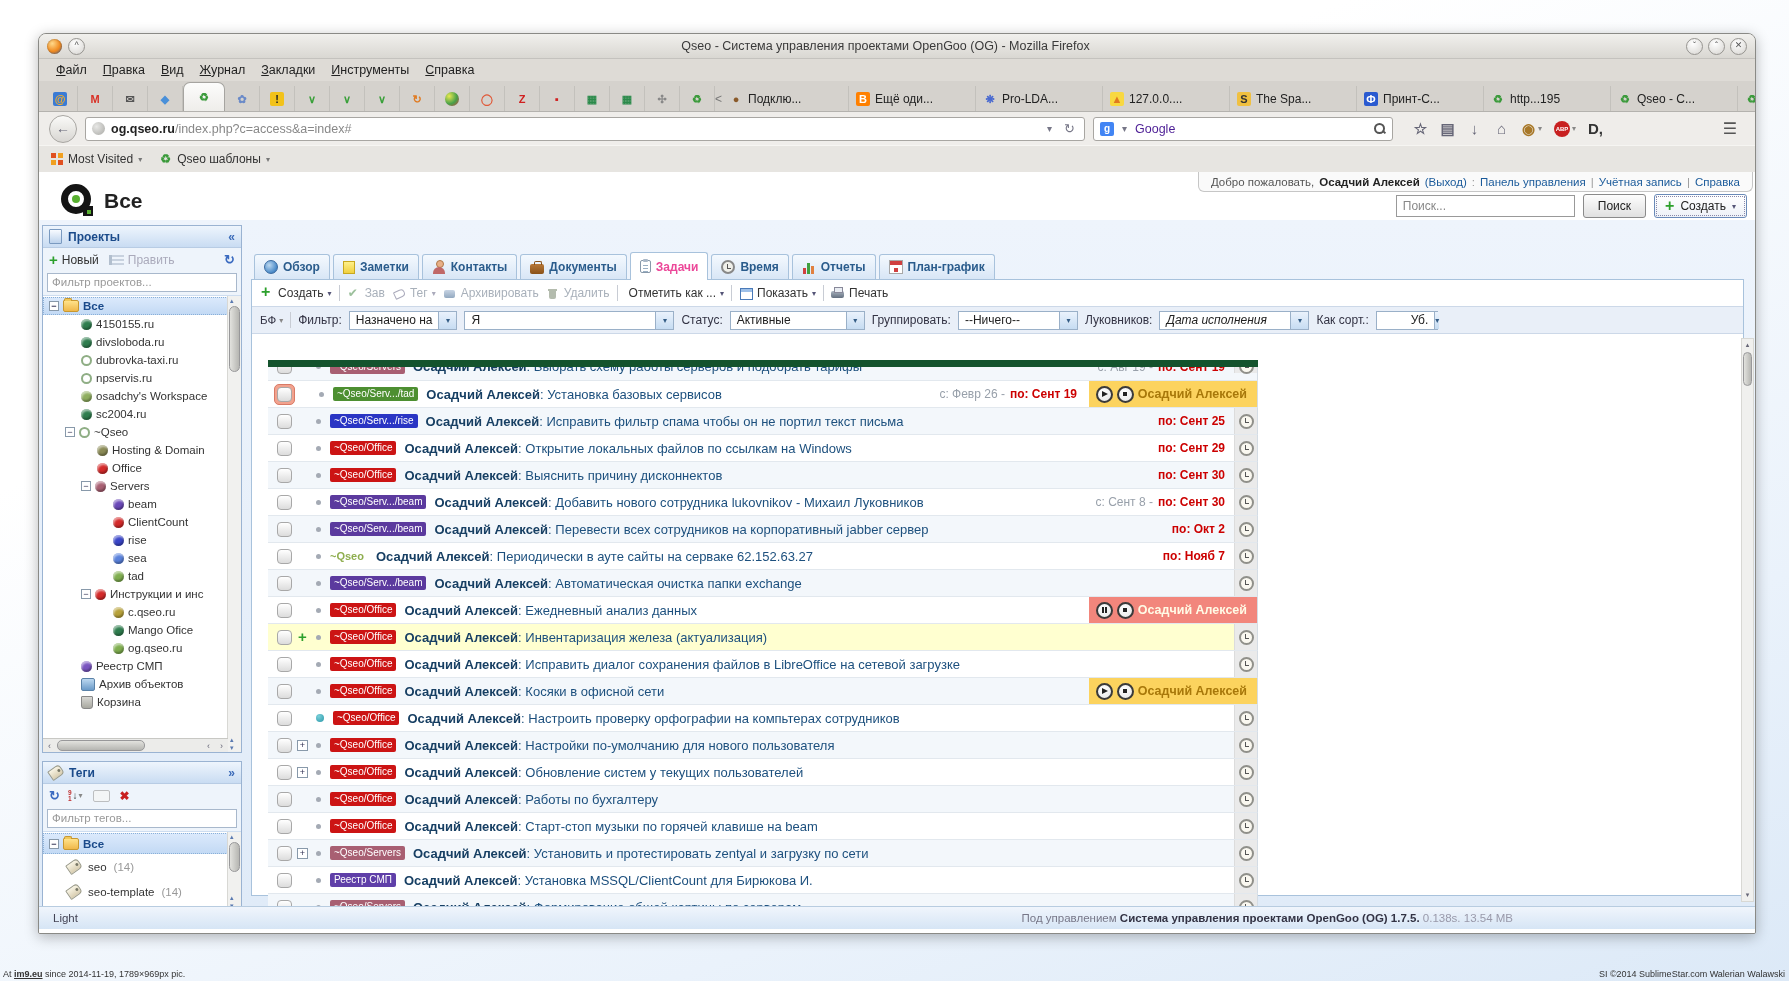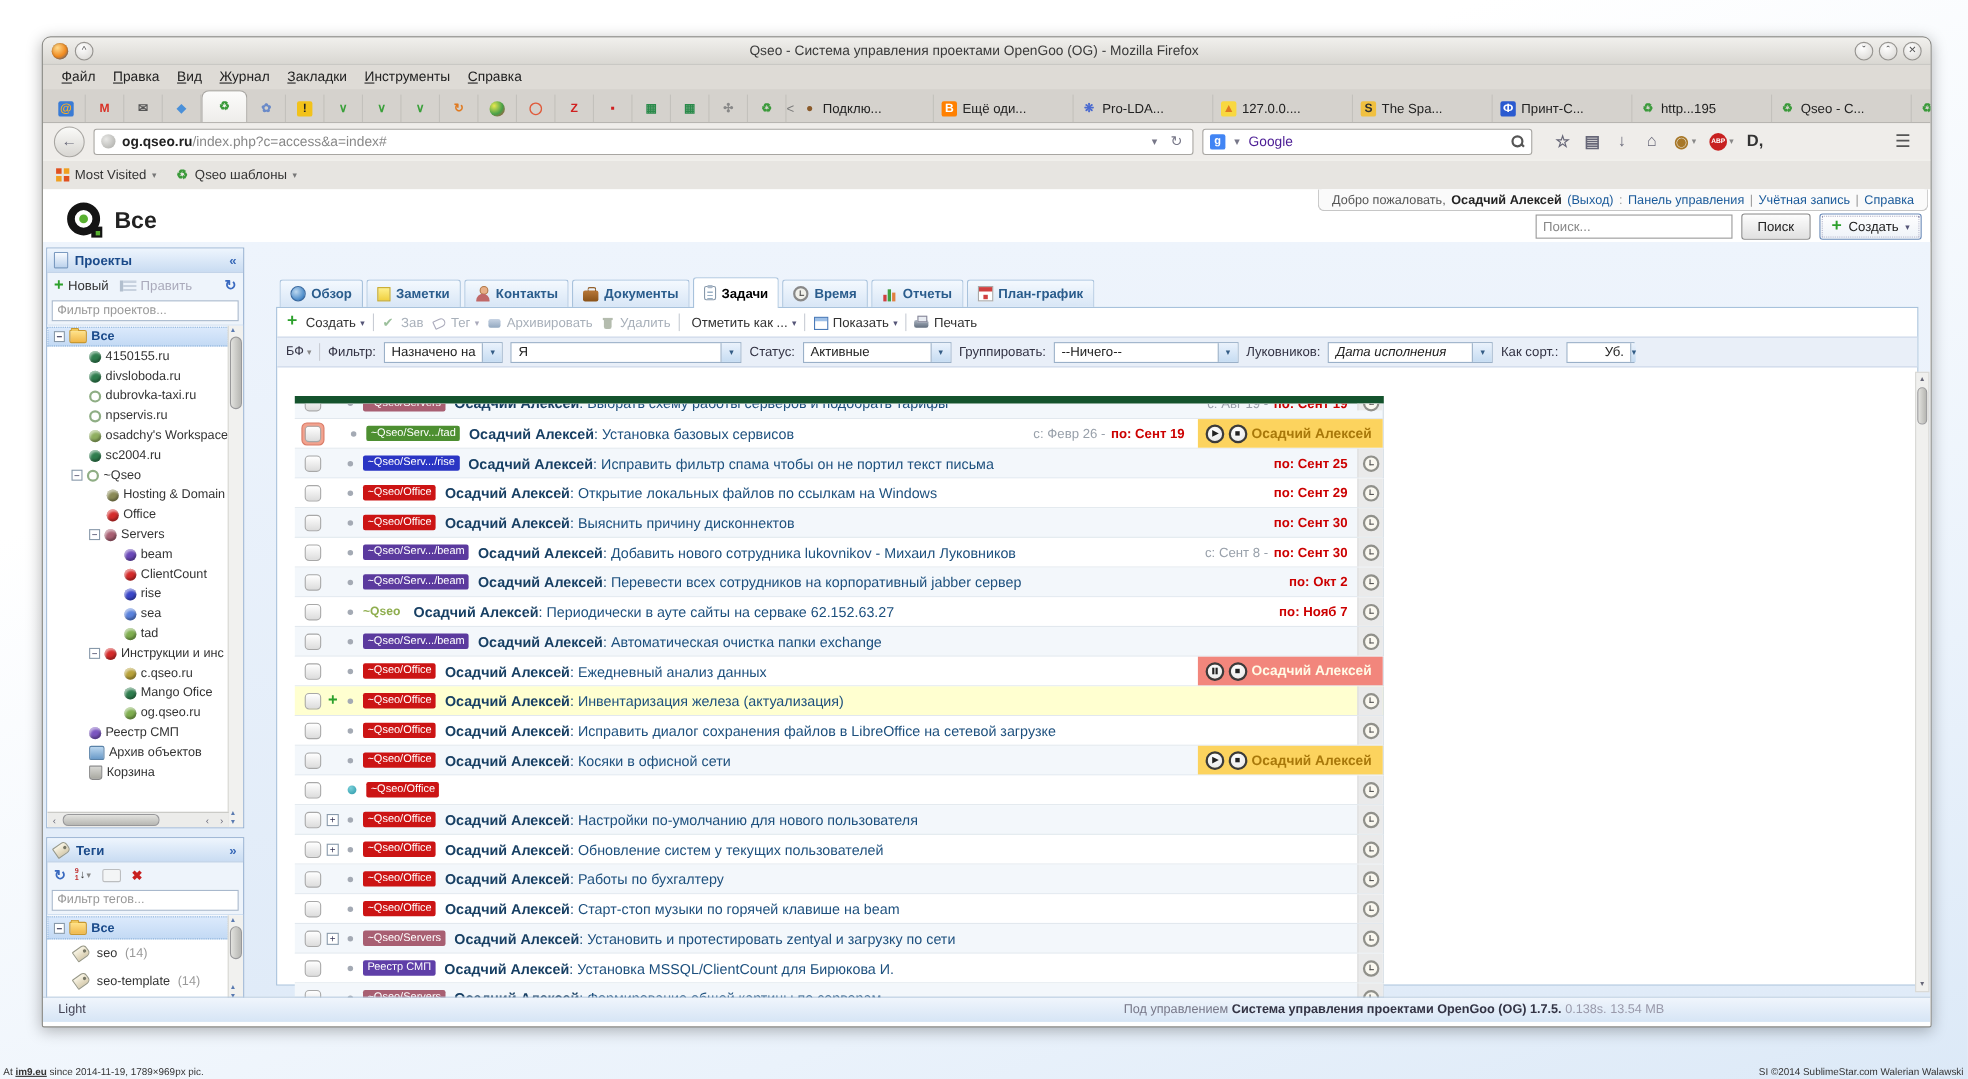--- a/index.html
+++ b/index.html
@@ -68,21 +68,21 @@
   .psearch{width:165px;height:20px;border:1px solid #999;background:#fff;color:#888;font-size:12px;line-height:20px;padding:0 6px;}
   .pbtn{height:24px;border:1px solid #8a8a8a;border-radius:3px;background:linear-gradient(#fdfdfd,#e0e0e0);padding:0 14px;font-size:12px;color:#222;line-height:22px;box-sizing:border-box;}
   .createbtn{height:24px;border:1px solid #6a8ab8;outline:1px dotted #88a;outline-offset:-3px;border-radius:3px;background:linear-gradient(#ffffff,#eef2f8);display:flex;align-items:center;gap:6px;padding:0 10px;font-size:12px;color:#222;box-sizing:border-box;}
   .gplus{color:#2ca02c;font-weight:bold;font-size:16px;line-height:12px;}
   .scaret{font-size:8px;color:#557;}
 
   .pagebody{position:absolute;left:0;top:48px;right:0;bottom:27px;background:linear-gradient(#eef4fc,#e0ebf8);}
 
   
   .sidebar{position:absolute;left:3px;top:5px;width:180px;bottom:2px;}
-  .panel{position:absolute;left:0;width:180px;border:1px solid #9ab3d2;background:#eef4fb;box-sizing:border-box;display:flex;flex-direction:column;}
+  .panel{position:absolute;left:0;width:200px;border:1px solid #9ab3d2;background:#eef4fb;box-sizing:border-box;display:flex;flex-direction:column;}
   .panel.projects{top:0;height:528px;}
   .panel.tags{top:536px;height:150px;}
   .panel-h{height:21px;background:linear-gradient(#eef5fd,#c9dcf2);display:flex;align-items:center;gap:6px;padding:0 6px;font-weight:bold;color:#1a4a8a;font-size:12px;border-bottom:1px solid #b8cce4;flex:none;}
   .panel-h .pcoll{margin-left:auto;color:#3a6ab8;font-weight:bold;font-size:12px;}
   .pi-proj{width:11px;height:13px;background:linear-gradient(#f8fbff,#bcd2ec);border:1px solid #7a9ac0;border-radius:1px;}
   .pi-tag,.tagico{width:12px;height:9px;background:linear-gradient(#f8f4e4,#d8cdb0);border:1px solid #998;border-radius:1px 4px 4px 1px;transform:rotate(-35deg);position:relative;flex:none;}
   .pi-tag::before,.tagico::before{content:"";position:absolute;right:1px;top:3px;width:3px;height:3px;border-radius:50%;background:#776;}
   .panel-tools{height:23px;display:flex;align-items:center;gap:4px;padding:0 6px;font-size:12px;color:#333;flex:none;}
   .gplus-sm{color:#2ca02c;font-weight:bold;font-size:15px;line-height:12px;}
   .tool-dis{color:#aab;}
@@ -115,21 +115,21 @@
   .sorticon{display:flex;align-items:center;gap:1px;}
   .sortnums{display:flex;flex-direction:column;font-size:6.5px;line-height:6px;color:#c03030;font-weight:bold;}
   .sortarr{color:#333;font-size:10px;font-weight:bold;}
   .boxicon{width:15px;height:10px;border:1px solid #a8a8a8;background:#f6f6f4;border-radius:2px;opacity:.7;}
   .redx{color:#c82020;font-weight:bold;font-size:12px;}
 
   
   .main{position:absolute;left:212px;top:32px;right:11px;bottom:10px;}
   .maintabs{height:27px;display:flex;gap:3px;padding-left:3px;align-items:flex-end;position:relative;z-index:2;}
   .mtab{height:24px;display:flex;align-items:center;gap:5px;padding:0 9px;font-size:12px;font-weight:bold;color:#2a5c8c;background:linear-gradient(#f4f9fe,#d8e6f6);border:1px solid #a8c2dc;border-bottom:none;border-radius:3px 3px 0 0;}
-  .mtab.active{background:#fff;color:#000000;height:27px;margin-bottom:-1px;}
+  .mtab.active{background:#fff;color:#ec4899;height:27px;margin-bottom:-1px;}
   .mainbody{position:absolute;left:0;top:27px;right:0;bottom:0;background:#fff;border:1px solid #a8c2dc;box-sizing:border-box;}
   .mtoolbar{height:26px;display:flex;align-items:center;gap:7px;padding:0 8px;font-size:12px;color:#333;}
   .tbtn{display:flex;align-items:center;gap:4px;}
   .tbtn.dis{color:#a8b0ba;}
   .tsep{width:1px;height:16px;background:#c8ccd4;}
   .tcaret{font-size:8px;color:#557;}
   .tbtn.dis .tcaret{color:#aab;}
   .tbi{width:14px;height:14px;display:inline-block;position:relative;flex:none;}
   .ic-none{width:0;}
   .ic-plus::before{content:"+";position:absolute;left:1px;top:-1px;color:#2ca02c;font-weight:bold;font-size:16px;line-height:14px;}
@@ -836,21 +836,21 @@
               <span class="fsel" style="width:210px;">
                   <span class="val" style="flex:1;">Я</span>
                   <span class="arr">▾</span>
                 </span>
               <span class="flabel">Статус:</span>
               <span class="fsel" style="width:135px;">
                   <span class="val" style="flex:1;">Активные</span>
                   <span class="arr">▾</span>
                 </span>
               <span class="flabel">Группировать:</span>
-              <span class="fsel" style="width:168px;">
+              <span class="fsel" style="width:120px;">
                   <span class="val" style="flex:1;">--Ничего--</span>
                   <span class="arr">▾</span>
                 </span>
               <span class="flabel">Луковников:</span>
               <span class="fsel" style="width:150px;">
                   <span class="val" style="flex:1;font-style:italic;">Дата исполнения</span>
                   <span class="arr">▾</span>
                 </span>
               <span class="flabel">Как сорт.:</span>
               <span class="fsel" style="width:62px;">
@@ -1143,20 +1143,21 @@
                 <div class="trow">
                   <span class="cbw">
                     <span class="cb"></span>
                   </span>
                   <span class="marker">
                     
                     
                   </span>
                   <span class="bullet b-teal"></span>
                   <span class="badge" style="background: rgb(204, 20, 20);">~Qseo/Office</span>
+                  <span class="ttext"><b class="towner">Осадчий Алексей</b><span>:</span> <span>Настроить проверку орфографии на компьтерах сотрудников</span></span>
                   <span class="dates">
                     
                     
                   </span>
 
                   <span class="clockcol">
                     <span class="clock"></span>
                   </span>
                 </div>
 

